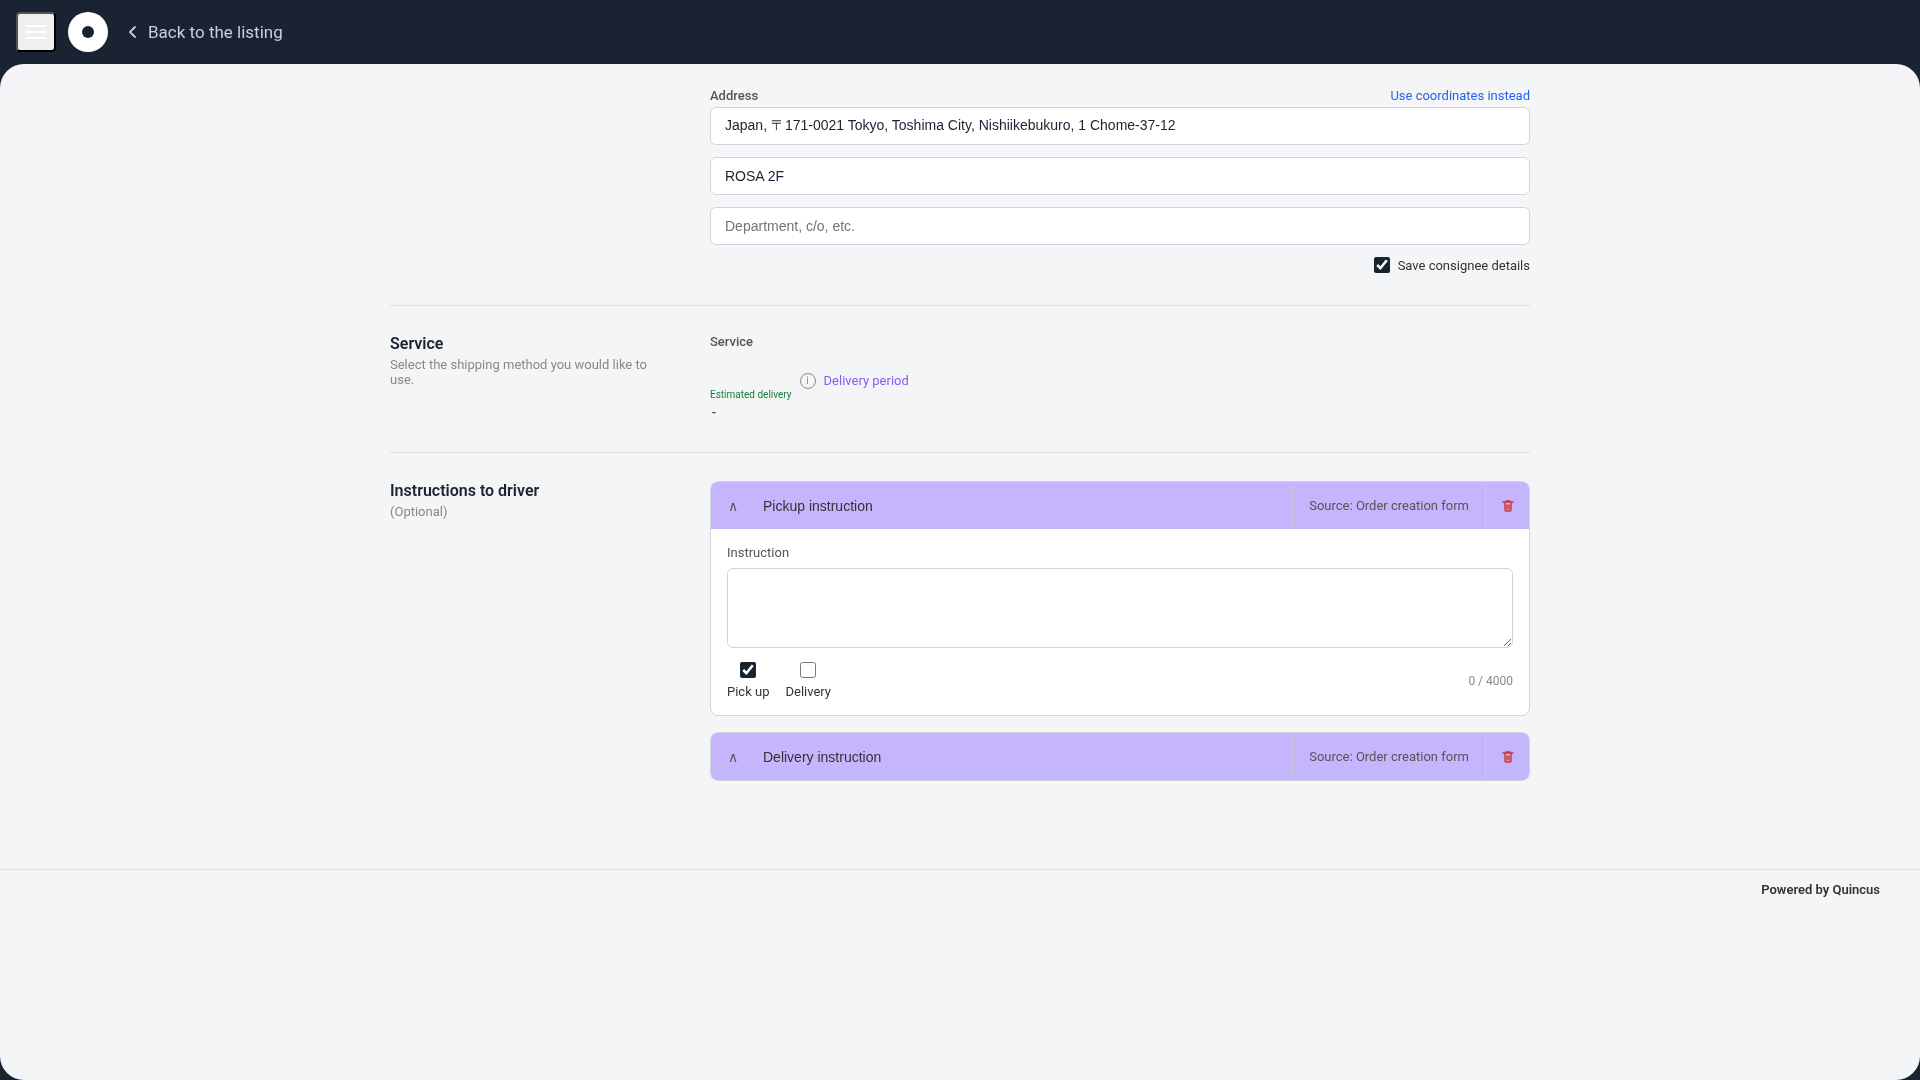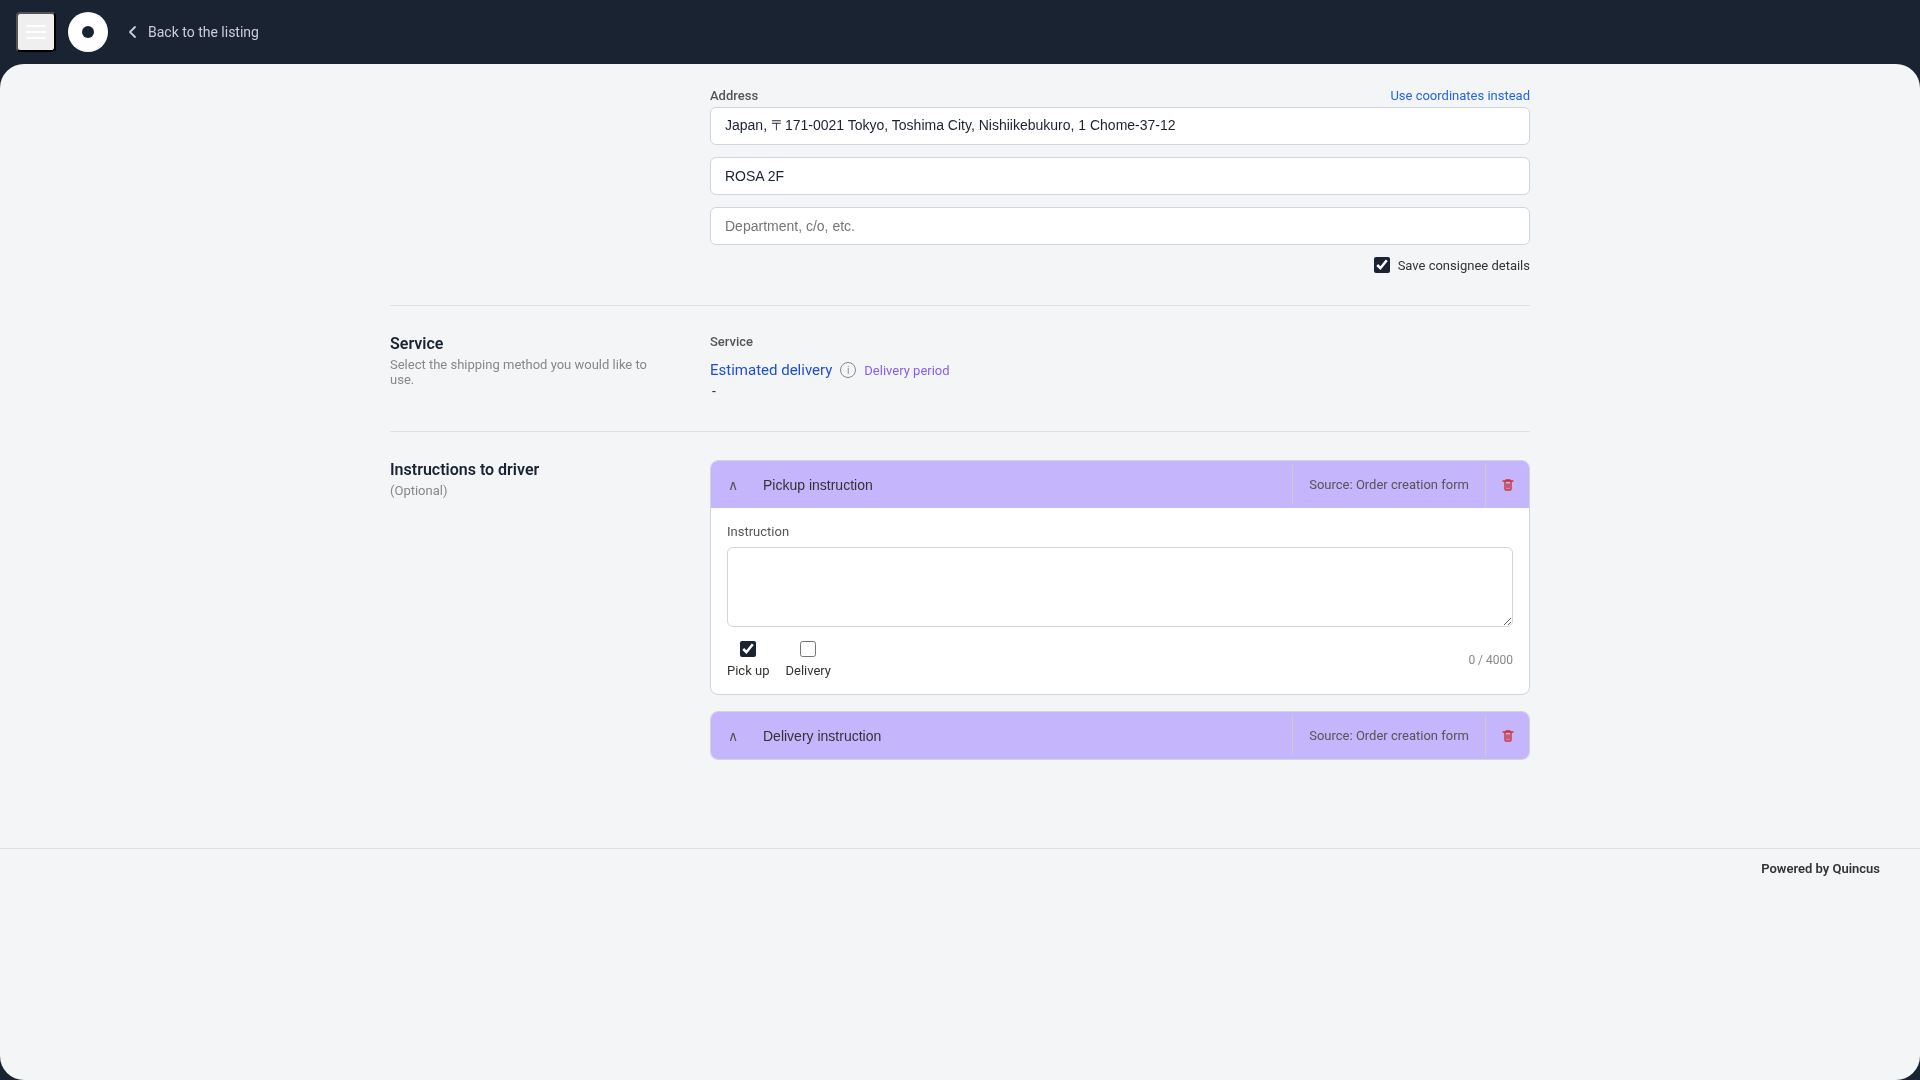--- a/index.html
+++ b/index.html
@@ -27,21 +27,21 @@
     }
     .topbar-logo {
       width: 40px; height: 40px;
       background: white;
       border-radius: 50%;
       display: flex; align-items: center; justify-content: center;
       font-weight: bold; font-size: 18px; color: #1a2332;
     }
     .topbar-back {
       display: flex; align-items: center; gap: 6px;
-      color: #ccd; font-size: 14px; cursor: pointer;
+      color: #ccd; font-size: 17px; cursor: pointer;
       margin-left: 4px;
     }
     .main-content {
       background: #f4f5f7;
       flex: 1;
       padding: 0;
       overflow-y: auto;
       border-radius: 24px;
     }
     .inner {
@@ -143,22 +143,23 @@
       font-size: 16px;
     }
     .delivery-row {
       display: flex;
       align-items: center;
       gap: 8px;
       margin-top: 12px;
       margin-bottom: 4px;
     }
     .delivery-label {
-      font-size: 15px;
-      color: #1d4ed8;
+      font-size: 10px;
+      color: #15803d;
+      margin-top: 28px;
     }
     .info-icon {
       width: 16px; height: 16px;
       border: 1.5px solid #888;
       border-radius: 50%;
       display: inline-flex; align-items: center; justify-content: center;
       font-size: 10px;
       color: #888;
       cursor: help;
       flex-shrink: 0;

